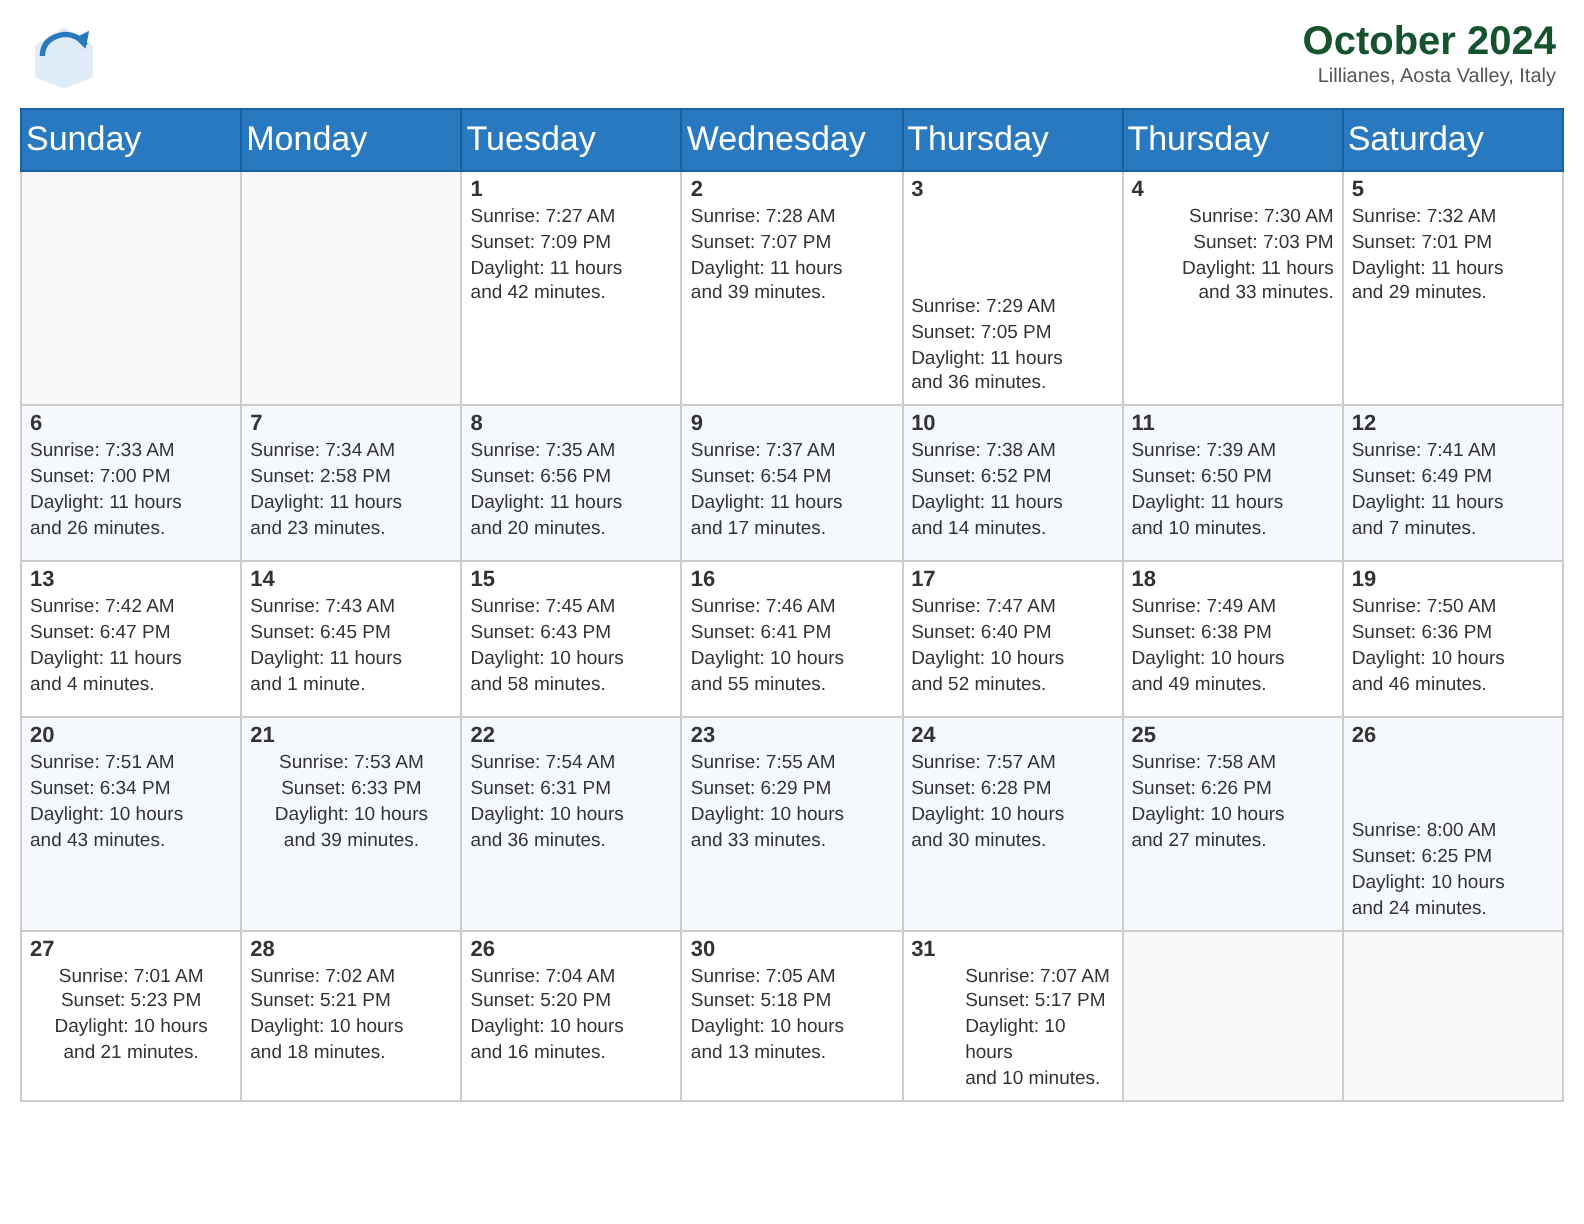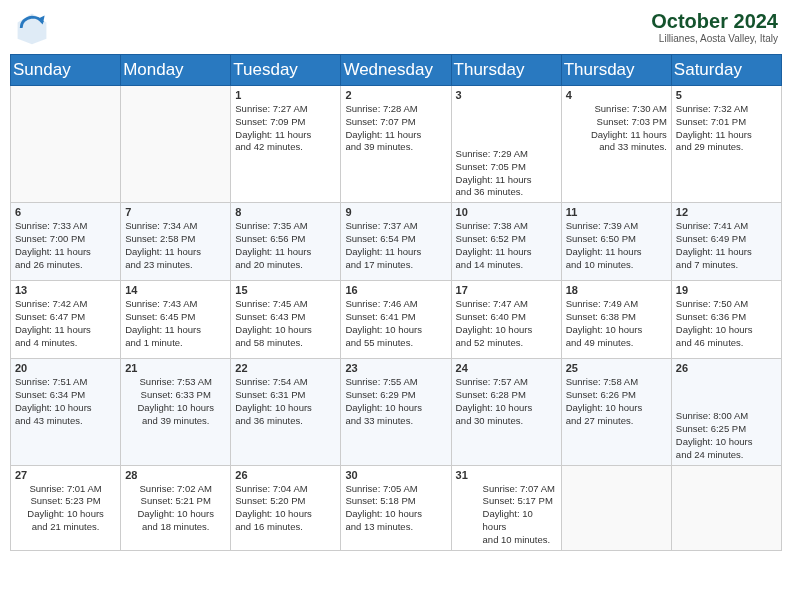--- a/index.html
+++ b/index.html
@@ -315,21 +315,21 @@
       <tr>
         <td>
           <span class="day-num">27</span>
           <div class="day-detail" style="white-space: pre-line; text-align: center;">Sunrise: 7:01 AM
 Sunset: 5:23 PM
 Daylight: 10 hours
 and 21 minutes.</div>
         </td>
         <td>
           <span class="day-num">28</span>
-          <div class="day-detail" style="white-space: pre-line; text-align: center;">Sunrise: 7:02 AM
+          <div class="day-detail" style="white-space: pre-line;">Sunrise: 7:02 AM
 Sunset: 5:21 PM
 Daylight: 10 hours
 and 18 minutes.</div>
         </td>
         <td>
           <span class="day-num">26</span>
           <div class="day-detail" style="white-space: pre-line;">Sunrise: 7:04 AM
 Sunset: 5:20 PM
 Daylight: 10 hours
 and 16 minutes.</div>

